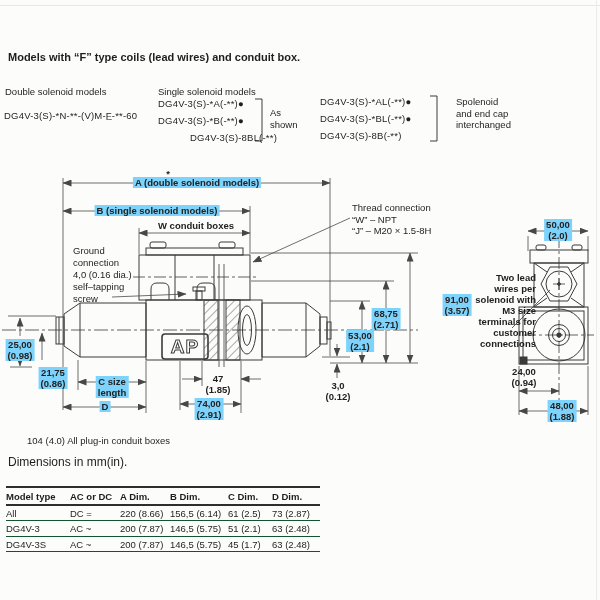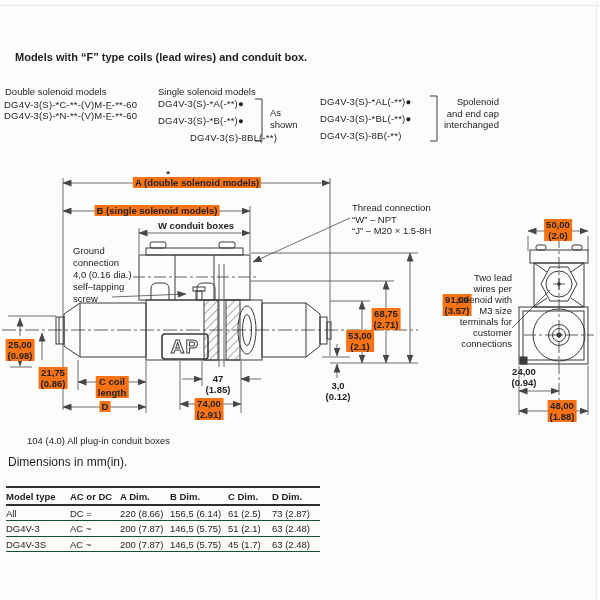--- a/index.html
+++ b/index.html
@@ -4,21 +4,21 @@
 <style>
   html,body{margin:0;padding:0;}
   body{width:600px;height:600px;position:relative;background:#fcfcfb;overflow:hidden;
        font-family:"Liberation Sans", sans-serif;color:#1e1e1e;}
   #page{position:absolute;inset:0;}
   .t{position:absolute;white-space:nowrap;color:#1e1e1e;}
   .title{font-size:11px;font-weight:bold;}
   .ann{font-size:9.5px;line-height:11px;}
   .code{font-size:9.5px;letter-spacing:.2px;}
   .lbl{position:absolute;transform:translateX(-50%);text-align:center;font-size:9.5px;
-       font-weight:bold;line-height:11px;background:#f97316;padding:0 2px;white-space:nowrap;color:#222;}
+       font-weight:bold;line-height:11px;background:#7dd3fc;padding:0 2px;white-space:nowrap;color:#222;}
   .lbl.nobg{background:transparent;}
   .lbl span{display:block;}
   .block{position:absolute;font-size:9.5px;line-height:11.5px;white-space:nowrap;}
   .block div{white-space:nowrap;}
   .right{text-align:right;}
   .fn{font-size:9.5px;}
   .units{font-size:12px;}
   svg{position:absolute;left:0;top:0;}
   .spec-table{position:absolute;left:6px;top:486px;width:314px;border-collapse:collapse;
      table-layout:fixed;font-size:9.5px;border-top:2px solid #2e2e2e;}
@@ -151,39 +151,38 @@
       <line x1="528" y1="231" x2="588" y2="231" marker-start="url(#ms)" marker-end="url(#me)"></line>
       <line x1="528" y1="236" x2="528" y2="251"></line>
       <line x1="588" y1="236" x2="588" y2="251"></line>
       <line x1="519" y1="366" x2="519" y2="415"></line>
       <line x1="588" y1="366" x2="588" y2="415"></line>
       <line x1="519" y1="391" x2="559" y2="391" marker-start="url(#ms)" marker-end="url(#me)"></line>
       <line x1="519" y1="411" x2="588" y2="411" marker-start="url(#ms)" marker-end="url(#me)"></line>
     </g>
   </svg>
 
-  <div class="t title" style="left:15px;top:51px;">Models with “F” type coils (lead wires) and conduit box.</div>
+  <div class="t title" style="left:8px;top:51px;">Models with “F” type coils (lead wires) and conduit box.</div>
 
   <div class="t ann" style="left:5px;top:86px;">Double solenoid models</div>
-  <div class="t code" style="left:4px;top:99px;">DG4V-3(S)-*C-**-(V)M-F̲-**-60</div>
   <div class="t code" style="left:4px;top:110px;">DG4V-3(S)-*N-**-(V)M-F̲-**-60</div>
 
   <div class="t ann" style="left:158px;top:86px;">Single solenoid models</div>
   <div class="t code" style="left:158px;top:98px;">DG4V-3(S)-*A(-**)●</div>
   <div class="t code" style="left:158px;top:115px;">DG4V-3(S)-*B(-**)●</div>
   <div class="t code" style="left:158px;top:132px;padding-left:32px;">DG4V-3(S)-8BL(-**)</div>
   <div class="block" style="left:270px;top:107px;">
     <div>As</div>
     <div>shown</div>
   </div>
 
   <div class="t code" style="left:320px;top:96px;">DG4V-3(S)-*AL(-**)●</div>
   <div class="t code" style="left:320px;top:113px;">DG4V-3(S)-*BL(-**)●</div>
   <div class="t code" style="left:320px;top:130px;">DG4V-3(S)-8B(-**)</div>
-  <div class="block" style="left:444px;top:96px;text-align:right;">
+  <div class="block" style="left:456px;top:96px;">
     <div>Spolenoid</div>
     <div>and end cap</div>
     <div>interchanged</div>
   </div>
 
   <div class="lbl" style="left:168px;top:168px;background:transparent;">*</div>
   <div class="lbl" style="left:197px;top:177px;">A (double solenoid models)</div>
   <div class="lbl" style="left:157px;top:205px;text-align:center;">B (single solenoid models)</div>
   <div class="lbl nobg" style="left:196px;top:220px;">W conduit boxes</div>
 
@@ -219,38 +218,38 @@
   </div>
   <div class="lbl" style="left:20px;top:339px;">
     <span>25,00</span>
     <span>(0.98)</span>
   </div>
   <div class="lbl" style="left:53px;top:367px;">
     <span>21,75</span>
     <span>(0.86)</span>
   </div>
   <div class="lbl" style="left:112px;top:376px;">
-    <span>C coil</span>
+    <span>C size</span>
     <span>length</span>
   </div>
   <div class="lbl nobg" style="left:218px;top:373px;">
     <span>47</span>
     <span>(1.85)</span>
   </div>
   <div class="lbl" style="left:209px;top:398px;">
     <span>74,00</span>
     <span>(2.91)</span>
   </div>
   <div class="lbl" style="left:105px;top:401px;">D</div>
 
   <div class="lbl" style="left:558px;top:219px;">
     <span>50,00</span>
     <span>(2.0)</span>
   </div>
-  <div class="block right" style="left:432px;top:272px;width:80px;line-height:11px;">
+  <div class="block right" style="left:456px;top:272px;width:80px;line-height:11px;font-weight:bold;">
     <div>Two lead</div>
     <div>wires per</div>
     <div>solenoid with</div>
     <div>M3 size</div>
     <div>terminals for</div>
     <div>customer</div>
     <div>connections</div>
   </div>
   <div class="lbl nobg" style="left:524px;top:366px;">
     <span>24,00</span>

